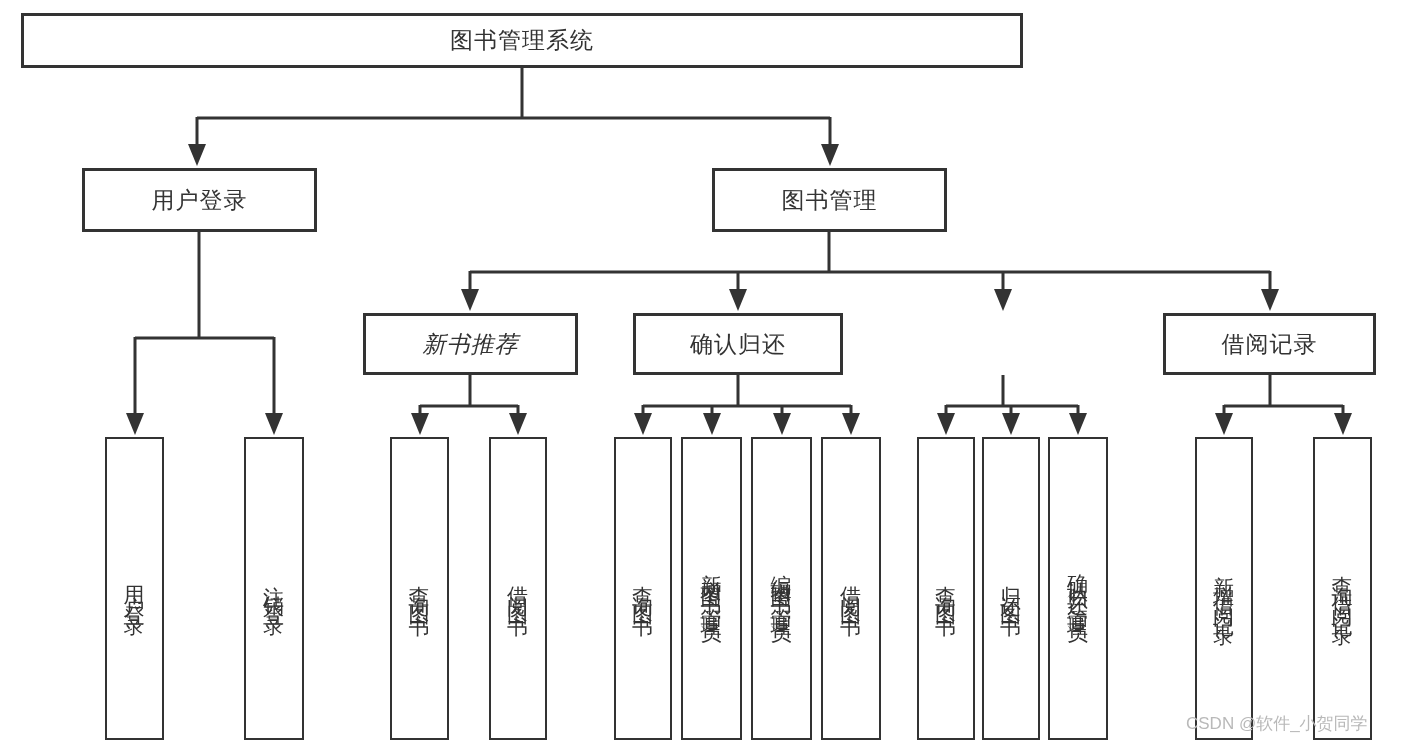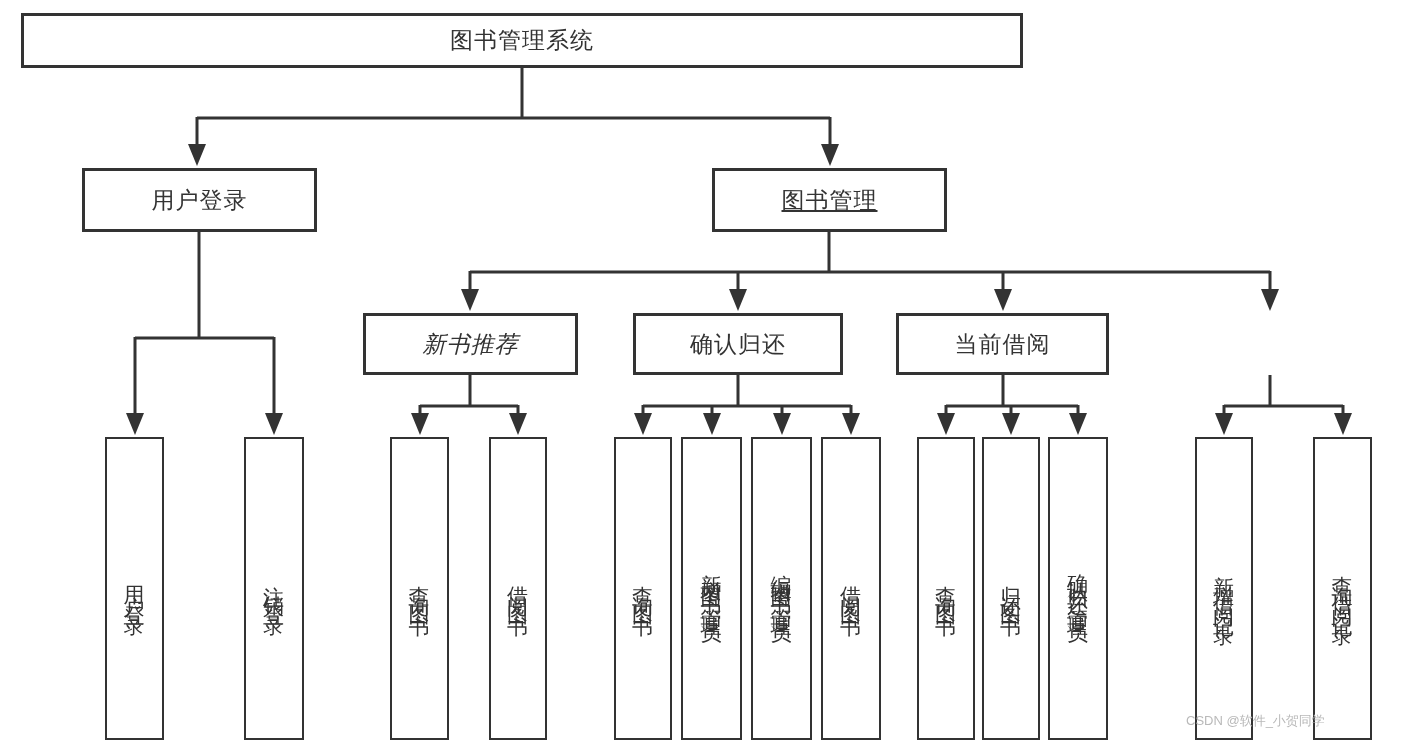--- a/index.html
+++ b/index.html
@@ -46,21 +46,21 @@
     text-orientation: mixed;
     letter-spacing: 10px;
     line-height: 1;
     white-space: nowrap;
   }
   .leaf .v-label.long { letter-spacing: 7px; }
 
   
   .n-root     { left: 21px;   top: 13px;  width: 1002px; height: 55px; }
   .n-user     { left: 82px;   top: 168px; width: 235px;  height: 64px; }
-  .n-mgmt     { left: 712px;  top: 168px; width: 235px;  height: 64px; text-decoration: underline; }
+  .n-mgmt     { left: 712px;  top: 168px; width: 235px;  height: 64px; }
   .n-newbook  { left: 363px;  top: 313px; width: 215px;  height: 62px; font-style: italic; }
   .n-borrow   { left: 633px;  top: 313px; width: 210px;  height: 62px; }
   .n-current  { left: 896px;  top: 313px; width: 213px;  height: 62px; }
   .n-records  { left: 1163px; top: 313px; width: 213px;  height: 62px; }
 
   
   .lf-1  { left: 105px;  width: 59px; }
   .lf-2  { left: 244px;  width: 60px; }
   .lf-3  { left: 390px;  width: 59px; }
   .lf-4  { left: 489px;  width: 58px; }
@@ -86,21 +86,21 @@
   }
   svg.connectors polygon {
     fill: var(--color-line);
     stroke: none;
   }
 
   .watermark {
     position: absolute;
     left: 1186px;
     top: 712px;
-    font-size: 13px;
+    font-size: 17px;
     color: var(--color-watermark);
     z-index: 3;
     white-space: nowrap;
   }
 </style>
 </head>
 <body>
 
 <div class="canvas">
 
@@ -150,22 +150,22 @@
   <div class="box n-mgmt">
     <span>图书管理</span>
   </div>
 
   <div class="box n-newbook">
     <span>新书推荐</span>
   </div>
   <div class="box n-borrow">
     <span>确认归还</span>
   </div>
-  <div class="box n-current">
-    <span>当前借阅</span>
+  <div class="box n-records">
+    <span>借阅记录</span>
   </div>
 
   <div class="box leaf lf-1">
     <span class="v-label">用户登录</span>
   </div>
   <div class="box leaf lf-2">
     <span class="v-label">注销登录</span>
   </div>
   <div class="box leaf lf-3">
     <span class="v-label">查询图书</span>

